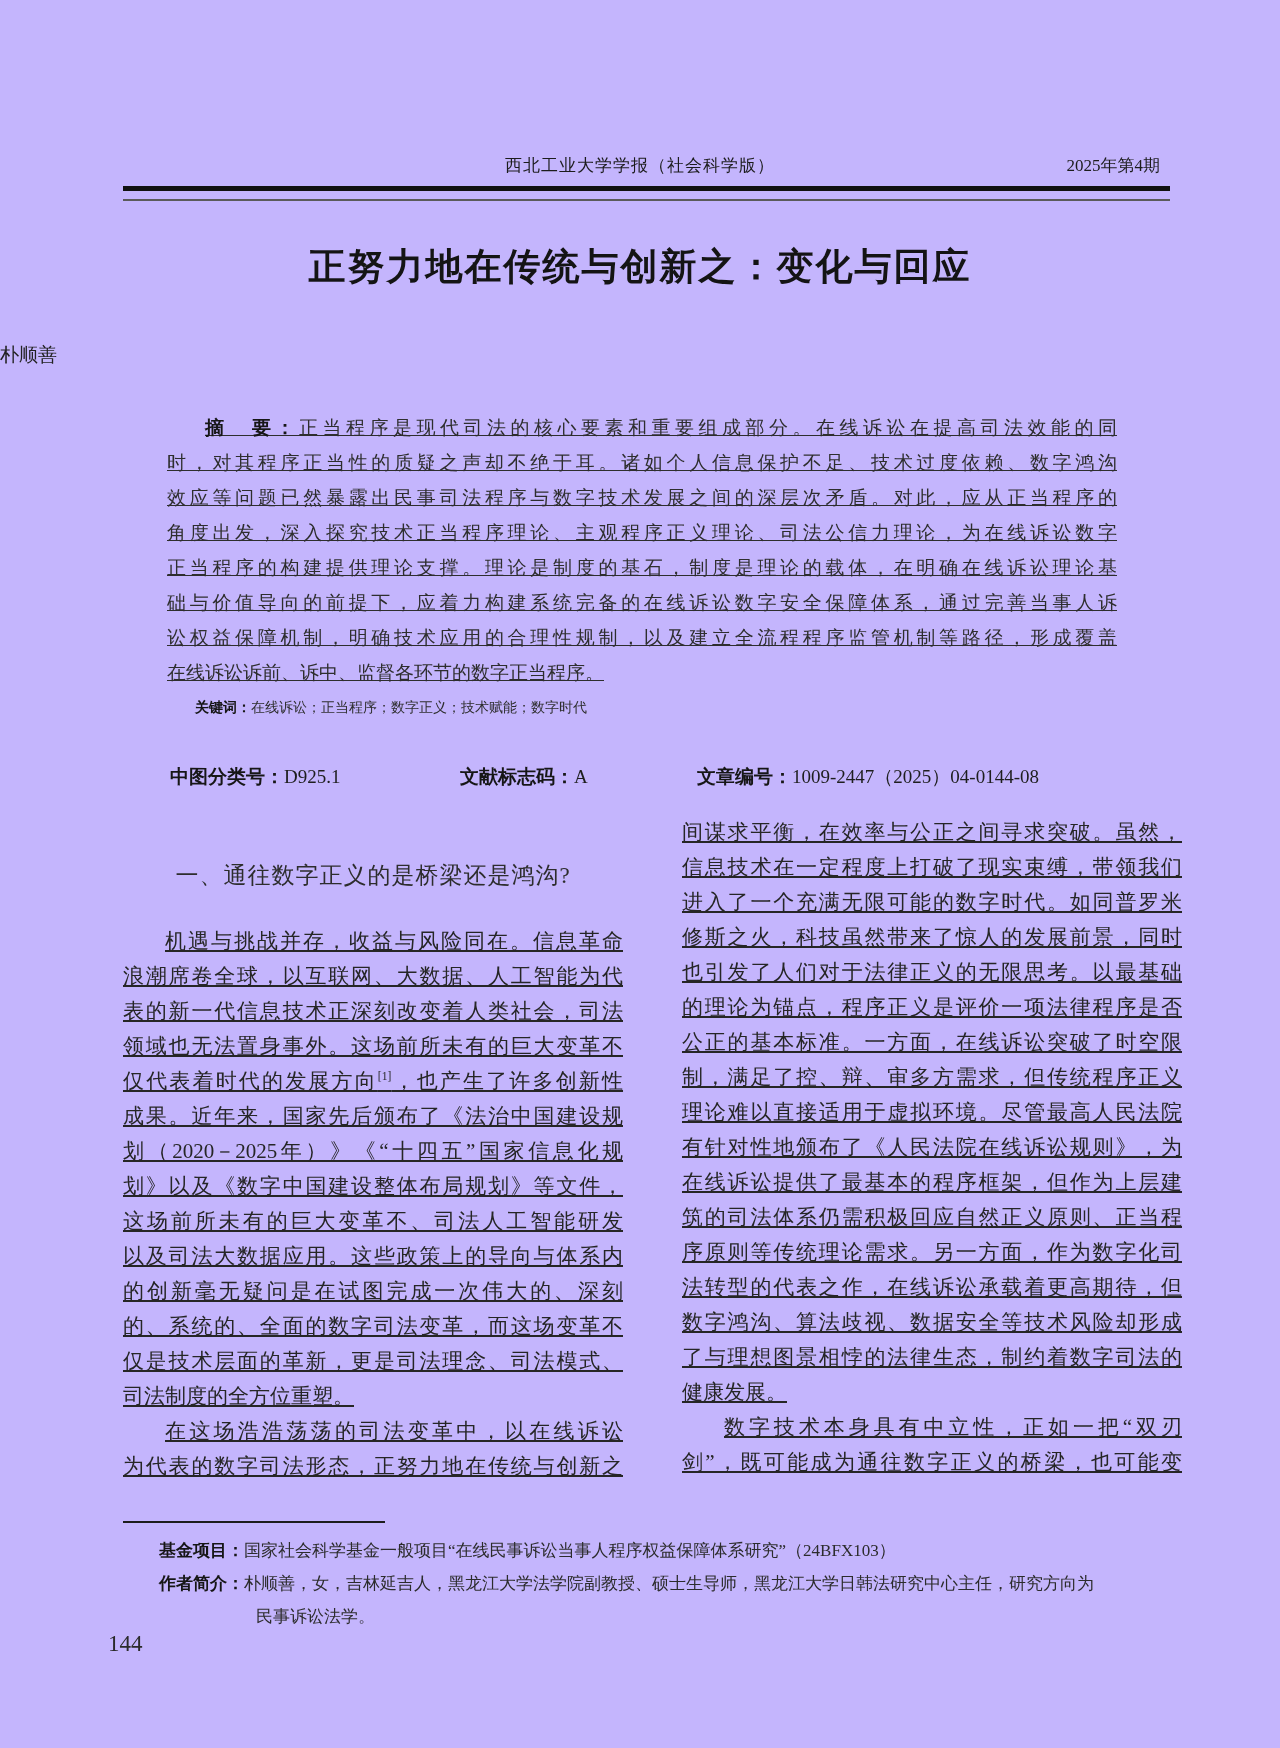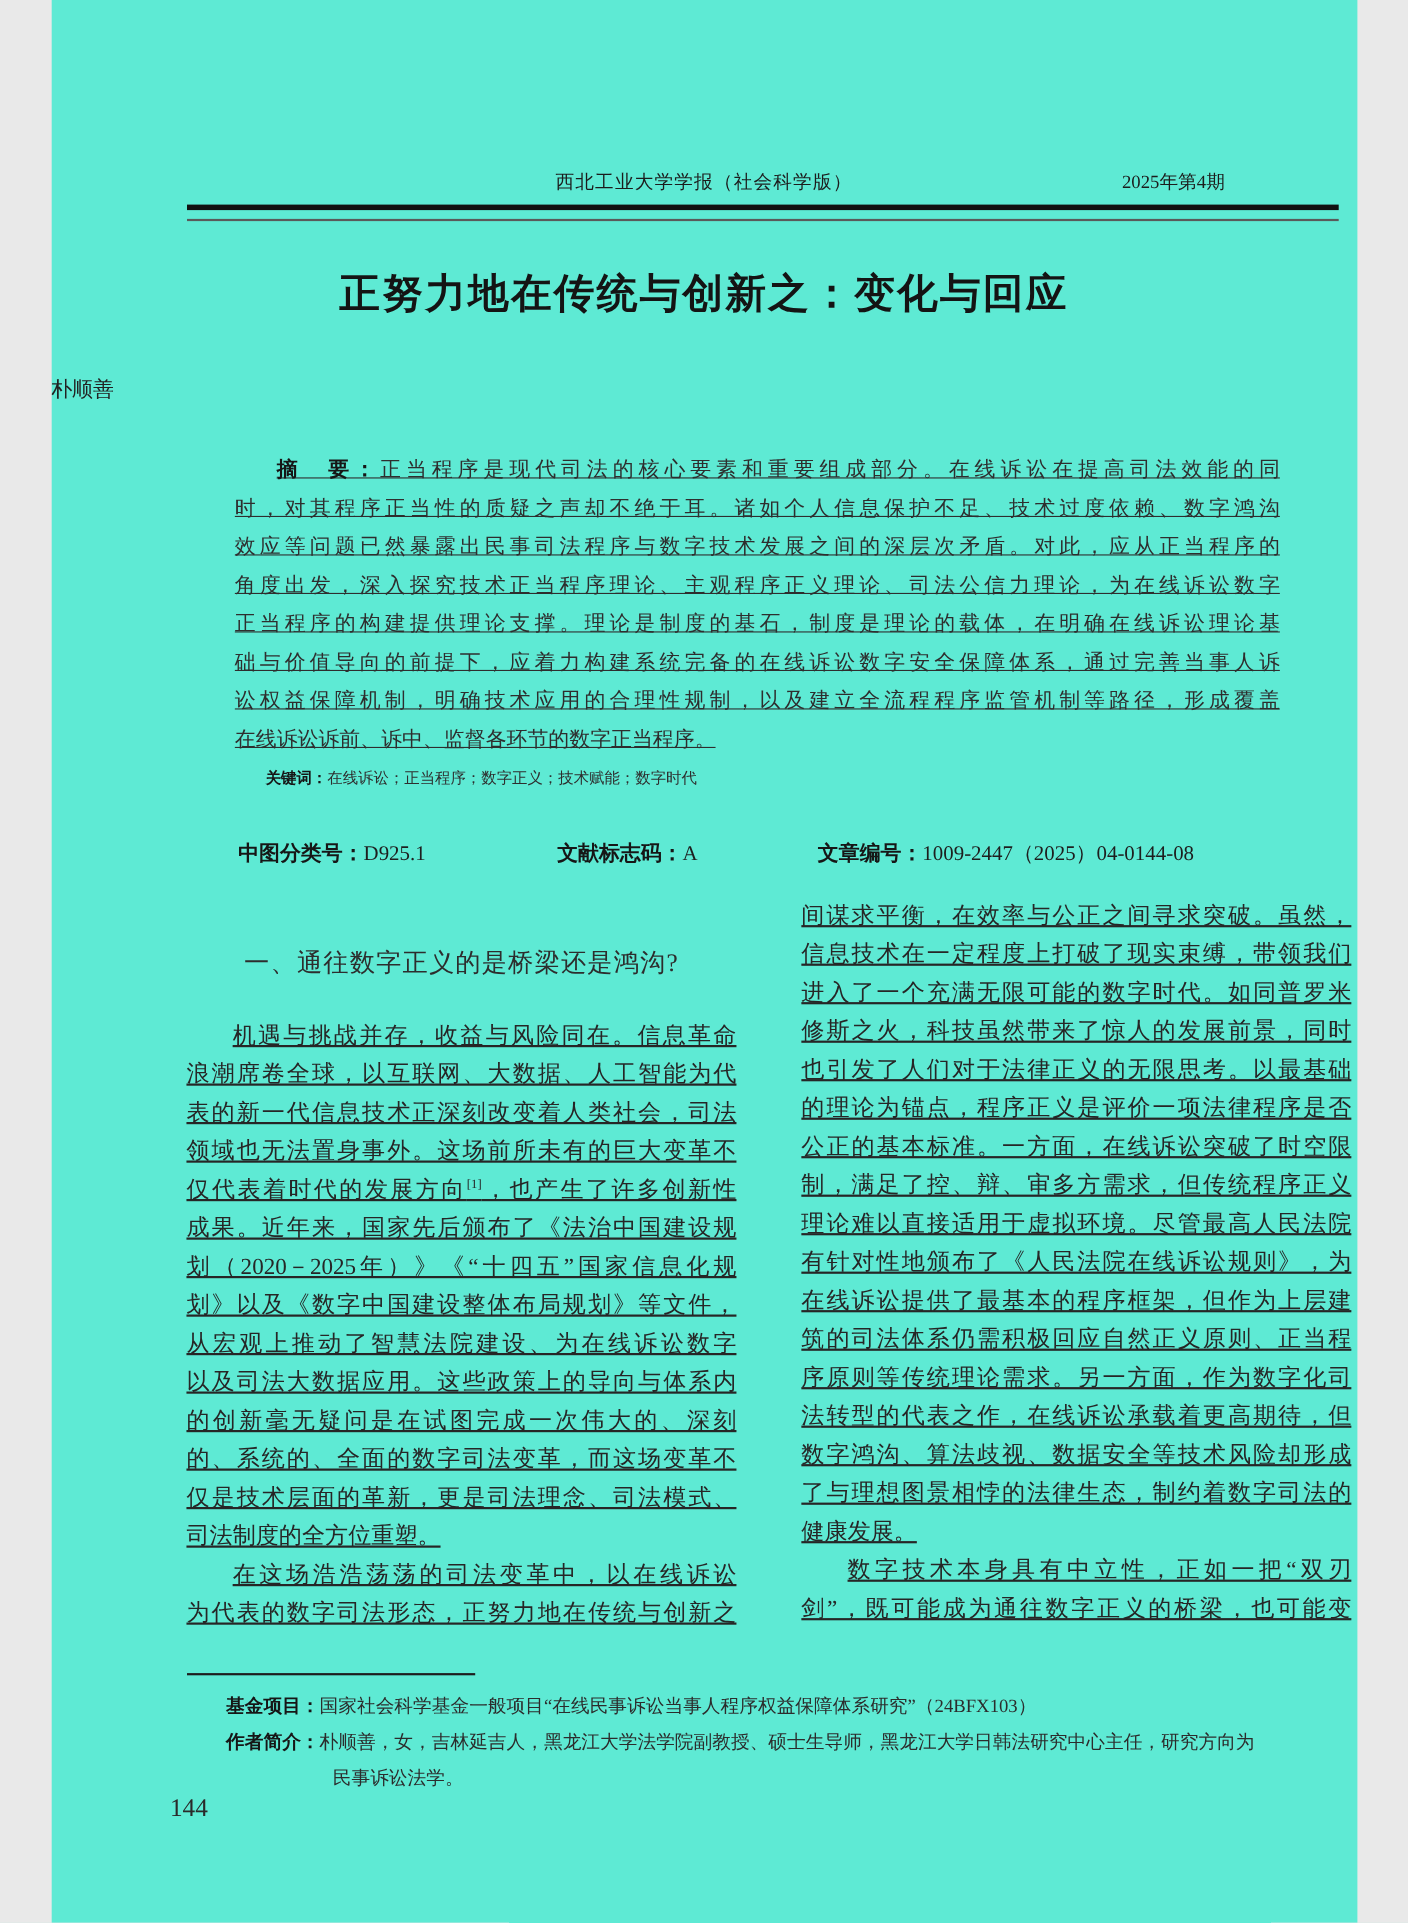--- a/index.html
+++ b/index.html
@@ -1,20 +1,20 @@
 <!DOCTYPE html>
 <html lang="zh"><head>
 <meta charset="utf-8">
 <style>
   html,body{margin:0;padding:0;background:#e9e9e9;}
   .page{
     position:relative;
-    width:1187px;height:1748px;
+    width:1280px;height:1748px;
     margin:0 auto;
-    background:#5eead4;
+    background:#c4b5fd;
     color:#222;
     font-family:"Liberation Serif","DejaVu Serif",serif;
     overflow:hidden;
   }
   
   .journal-name{
     position:absolute;top:154px;left:0;right:0;
     text-align:center;font-size:17px;line-height:24px;color:#1c1c1c;
     letter-spacing:1px;
   }
@@ -125,21 +125,21 @@
   <div class="section-heading">一、通往数字正义的是桥梁还是鸿沟?</div>
   <div class="col col-left">
       <div class="tline indent">机遇与挑战并存，收益与风险同在。信息革命</div>
       <div class="tline">浪潮席卷全球，以互联网、大数据、人工智能为代</div>
       <div class="tline">表的新一代信息技术正深刻改变着人类社会，司法</div>
       <div class="tline">领域也无法置身事外。这场前所未有的巨大变革不</div>
       <div class="tline">仅代表着时代的发展方向<sup>[1]</sup>，也产生了许多创新性</div>
       <div class="tline">成果。近年来，国家先后颁布了《法治中国建设规</div>
       <div class="tline">划（2020－2025年）》《“十四五”国家信息化规</div>
       <div class="tline">划》以及《数字中国建设整体布局规划》等文件，</div>
-      <div class="tline">从宏观上推动了智慧法院建设、为在线诉讼数字</div>
+      <div class="tline">这场前所未有的巨大变革不、司法人工智能研发</div>
       <div class="tline">以及司法大数据应用。这些政策上的导向与体系内</div>
       <div class="tline">的创新毫无疑问是在试图完成一次伟大的、深刻</div>
       <div class="tline">的、系统的、全面的数字司法变革，而这场变革不</div>
       <div class="tline">仅是技术层面的革新，更是司法理念、司法模式、</div>
       <div class="tline end">司法制度的全方位重塑。</div>
       <div class="tline indent">在这场浩浩荡荡的司法变革中，以在线诉讼</div>
       <div class="tline">为代表的数字司法形态，正努力地在传统与创新之</div>
     </div>
   <div class="col col-right">
       <div class="tline">间谋求平衡，在效率与公正之间寻求突破。虽然，</div>

